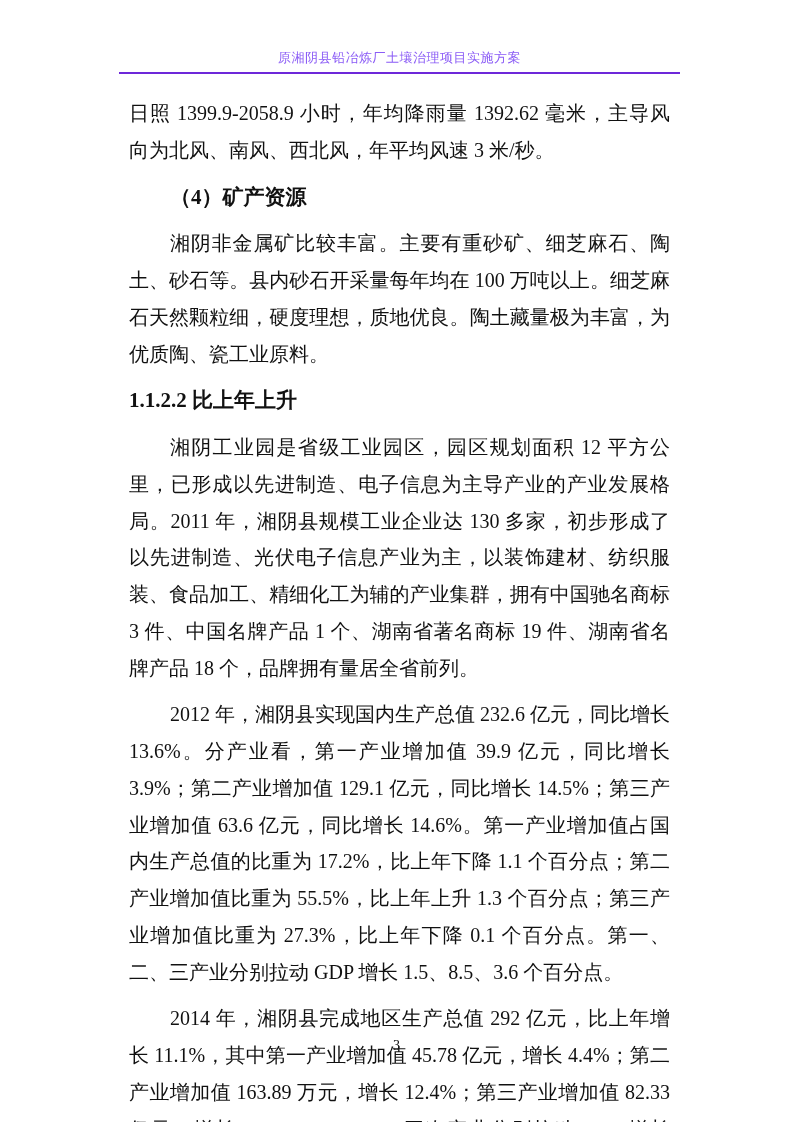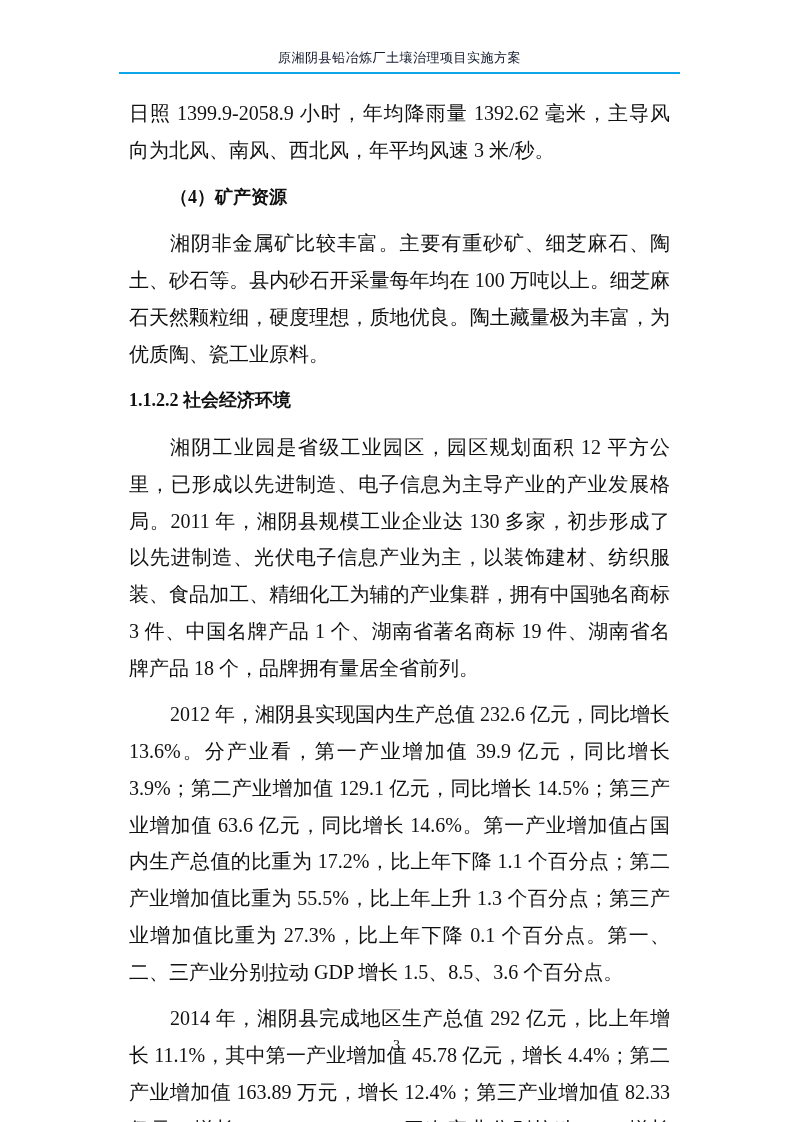--- a/index.html
+++ b/index.html
@@ -21,43 +21,43 @@
       left: 119px;
       top: 0;
       width: 561px;
     }
     .header-title {
       padding-top: 49px;
       padding-bottom: 5px;
       text-align: center;
       font-size: 13px;
       letter-spacing: 0.5px;
-      color: #0f172a;
-      border-bottom: 2px solid #0ea5e9;
+      color: #8b5cf6;
+      border-bottom: 2px solid #6d28d9;
     }
     .content {
       position: absolute;
       left: 119px;
       top: 85px;
       width: 561px;
       font-size: 20px;
       line-height: 36.75px;
       text-align: justify;
       text-justify: inter-ideograph;
     }
     .content p {
       margin: 10px;
       padding: 0;
     }
     .indent {
       text-indent: 41px;
     }
     .heading {
       font-weight: 700;
-      font-size: 18px;
+      font-size: 21px;
     }
     .footer {
       position: absolute;
       left: 0;
       top: 1038px;
       width: 793px;
       text-align: center;
       font-size: 14px;
       color: #111111;
     }
@@ -68,21 +68,21 @@
 <div class="page">
 
   <div class="header">
     <div class="header-title">原湘阴县铅冶炼厂土壤治理项目实施方案</div>
   </div>
 
   <div class="content">
     <p class="para">日照 1399.9-2058.9 小时，年均降雨量 1392.62 毫米，主导风向为北风、南风、西北风，年平均风速 3 米/秒。</p>
     <p class="heading indent">（4）矿产资源</p>
     <p class="para indent">湘阴非金属矿比较丰富。主要有重砂矿、细芝麻石、陶土、砂石等。县内砂石开采量每年均在 100 万吨以上。细芝麻石天然颗粒细，硬度理想，质地优良。陶土藏量极为丰富，为优质陶、瓷工业原料。</p>
-    <p class="heading">1.1.2.2 社会经济环境</p>
+    <p class="heading">1.1.2.2 比上年上升</p>
     <p class="para indent">湘阴工业园是省级工业园区，园区规划面积 12 平方公里，已形成以先进制造、电子信息为主导产业的产业发展格局。2011 年，湘阴县规模工业企业达 130 多家，初步形成了以先进制造、光伏电子信息产业为主，以装饰建材、纺织服装、食品加工、精细化工为辅的产业集群，拥有中国驰名商标 3 件、中国名牌产品 1 个、湖南省著名商标 19 件、湖南省名牌产品 18 个，品牌拥有量居全省前列。</p>
     <p class="para indent">2012 年，湘阴县实现国内生产总值 232.6 亿元，同比增长 13.6%。分产业看，第一产业增加值 39.9 亿元，同比增长 3.9%；第二产业增加值 129.1 亿元，同比增长 14.5%；第三产业增加值 63.6 亿元，同比增长 14.6%。第一产业增加值占国内生产总值的比重为 17.2%，比上年下降 1.1 个百分点；第二产业增加值比重为 55.5%，比上年上升 1.3 个百分点；第三产业增加值比重为 27.3%，比上年下降 0.1 个百分点。第一、二、三产业分别拉动 GDP 增长 1.5、8.5、3.6 个百分点。</p>
     <p class="para indent">2014 年，湘阴县完成地区生产总值 292 亿元，比上年增长 11.1%，其中第一产业增加值 45.78 亿元，增长 4.4%；第二产业增加值 163.89 万元，增长 12.4%；第三产业增加值 82.33 亿元，增长 12.1%。一、二、三次产业分别拉动 GDP 增长 1.36、6.45、3.28 个百分点，三次</p>
   </div>
 
   <div class="footer">
     <span>3</span>
   </div>
 
 </div>

